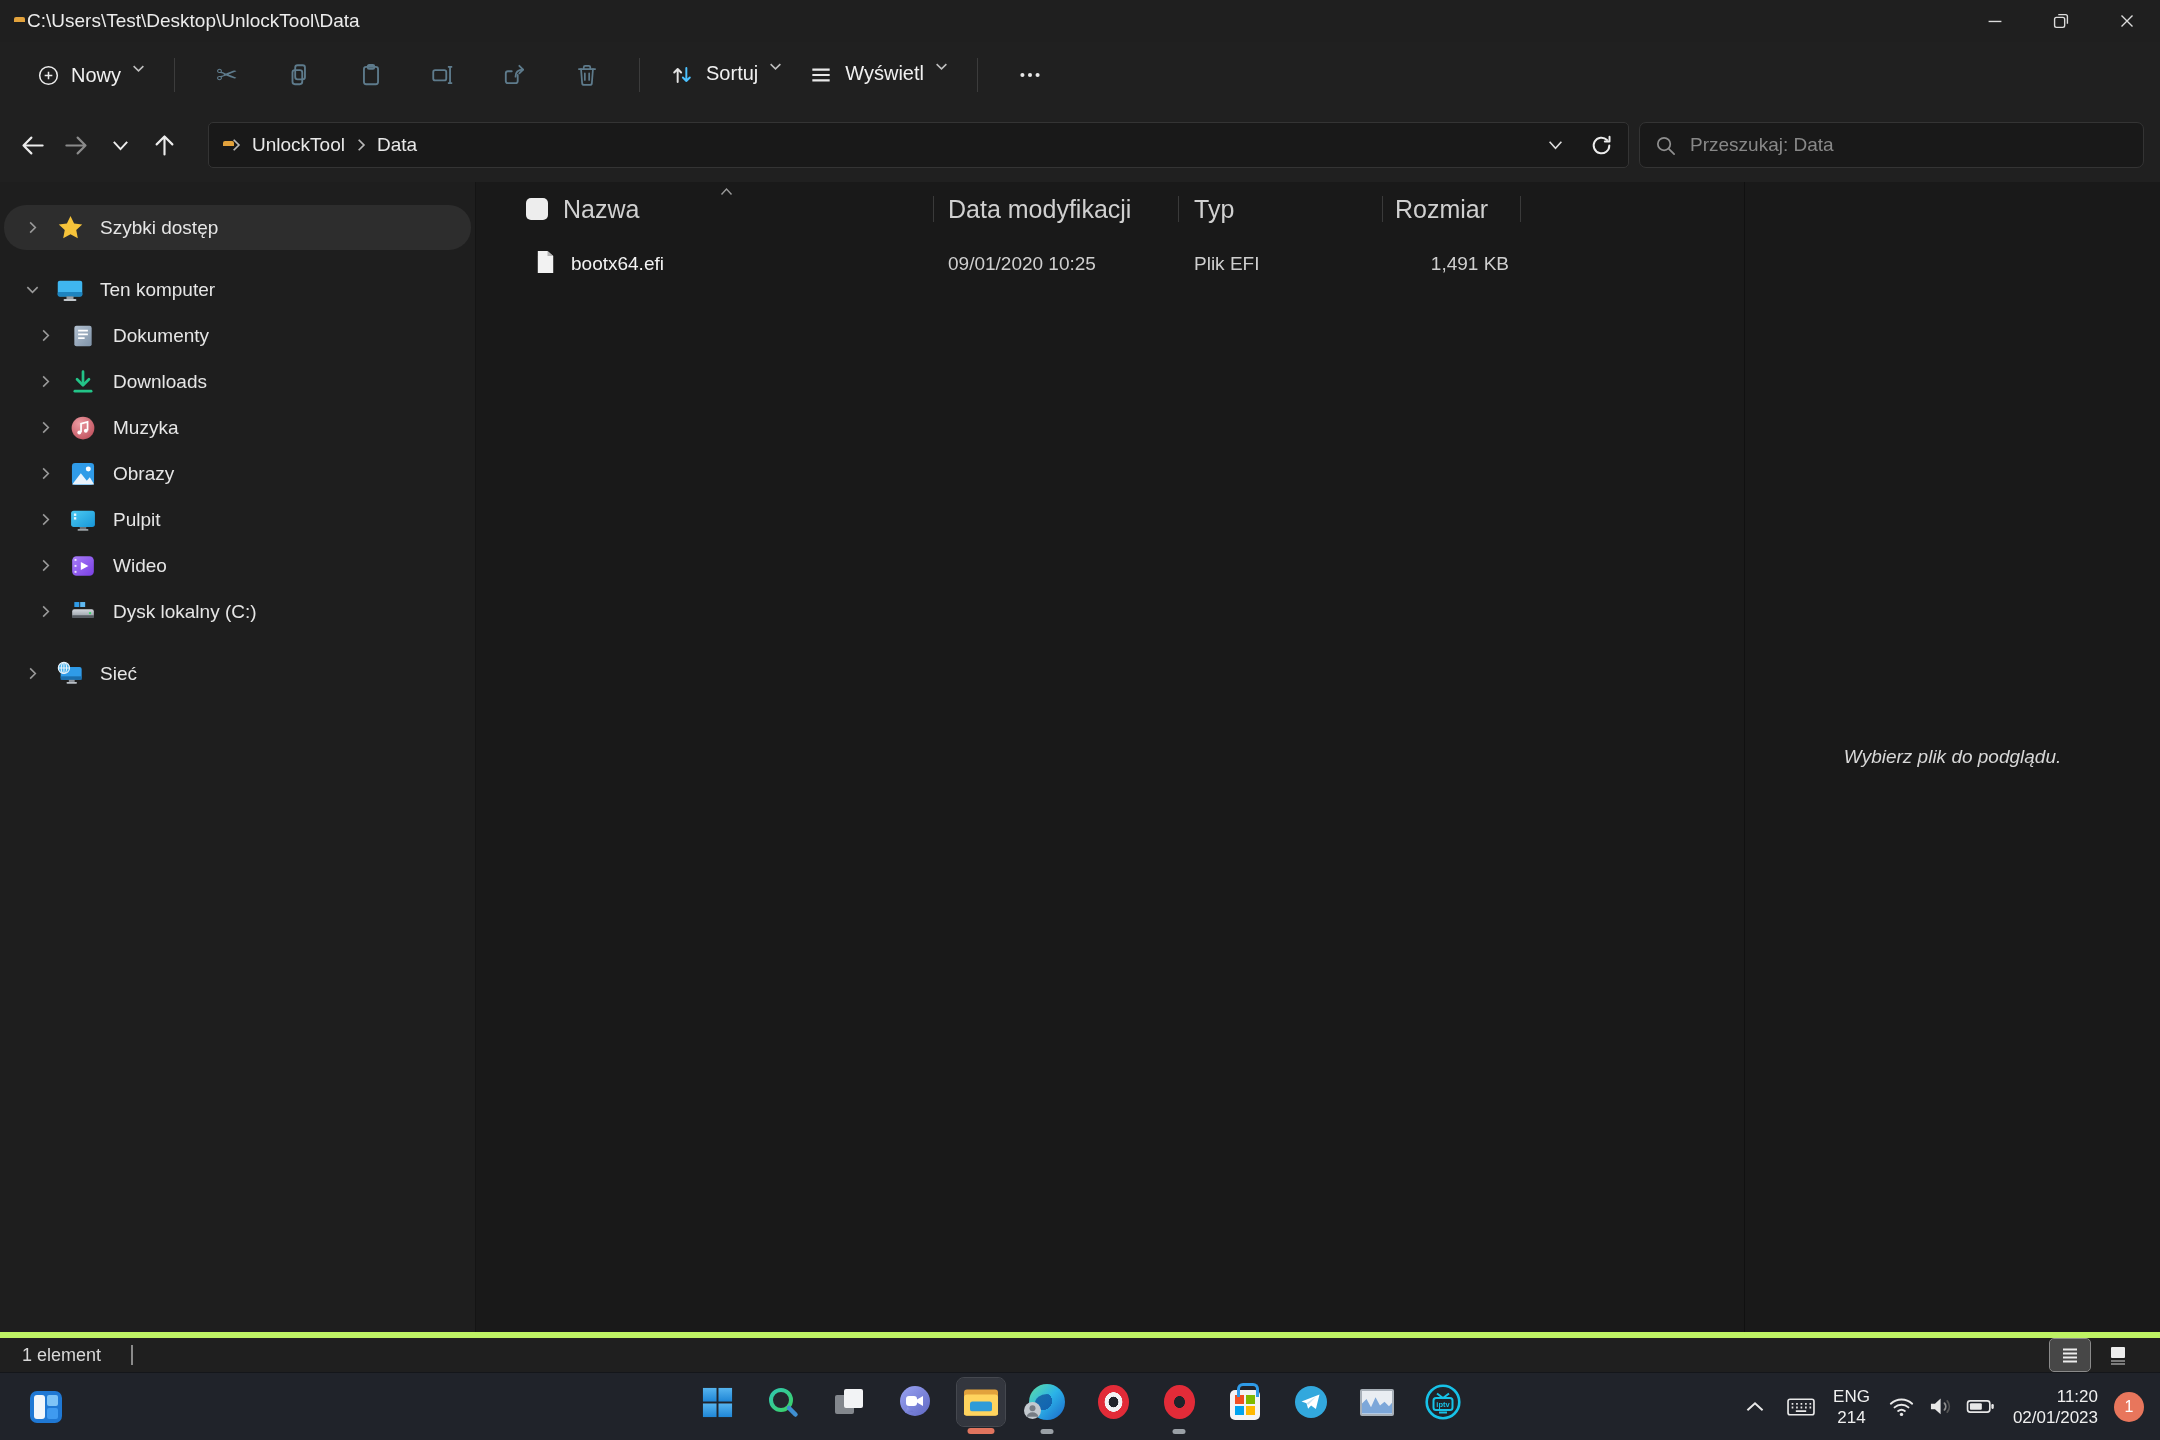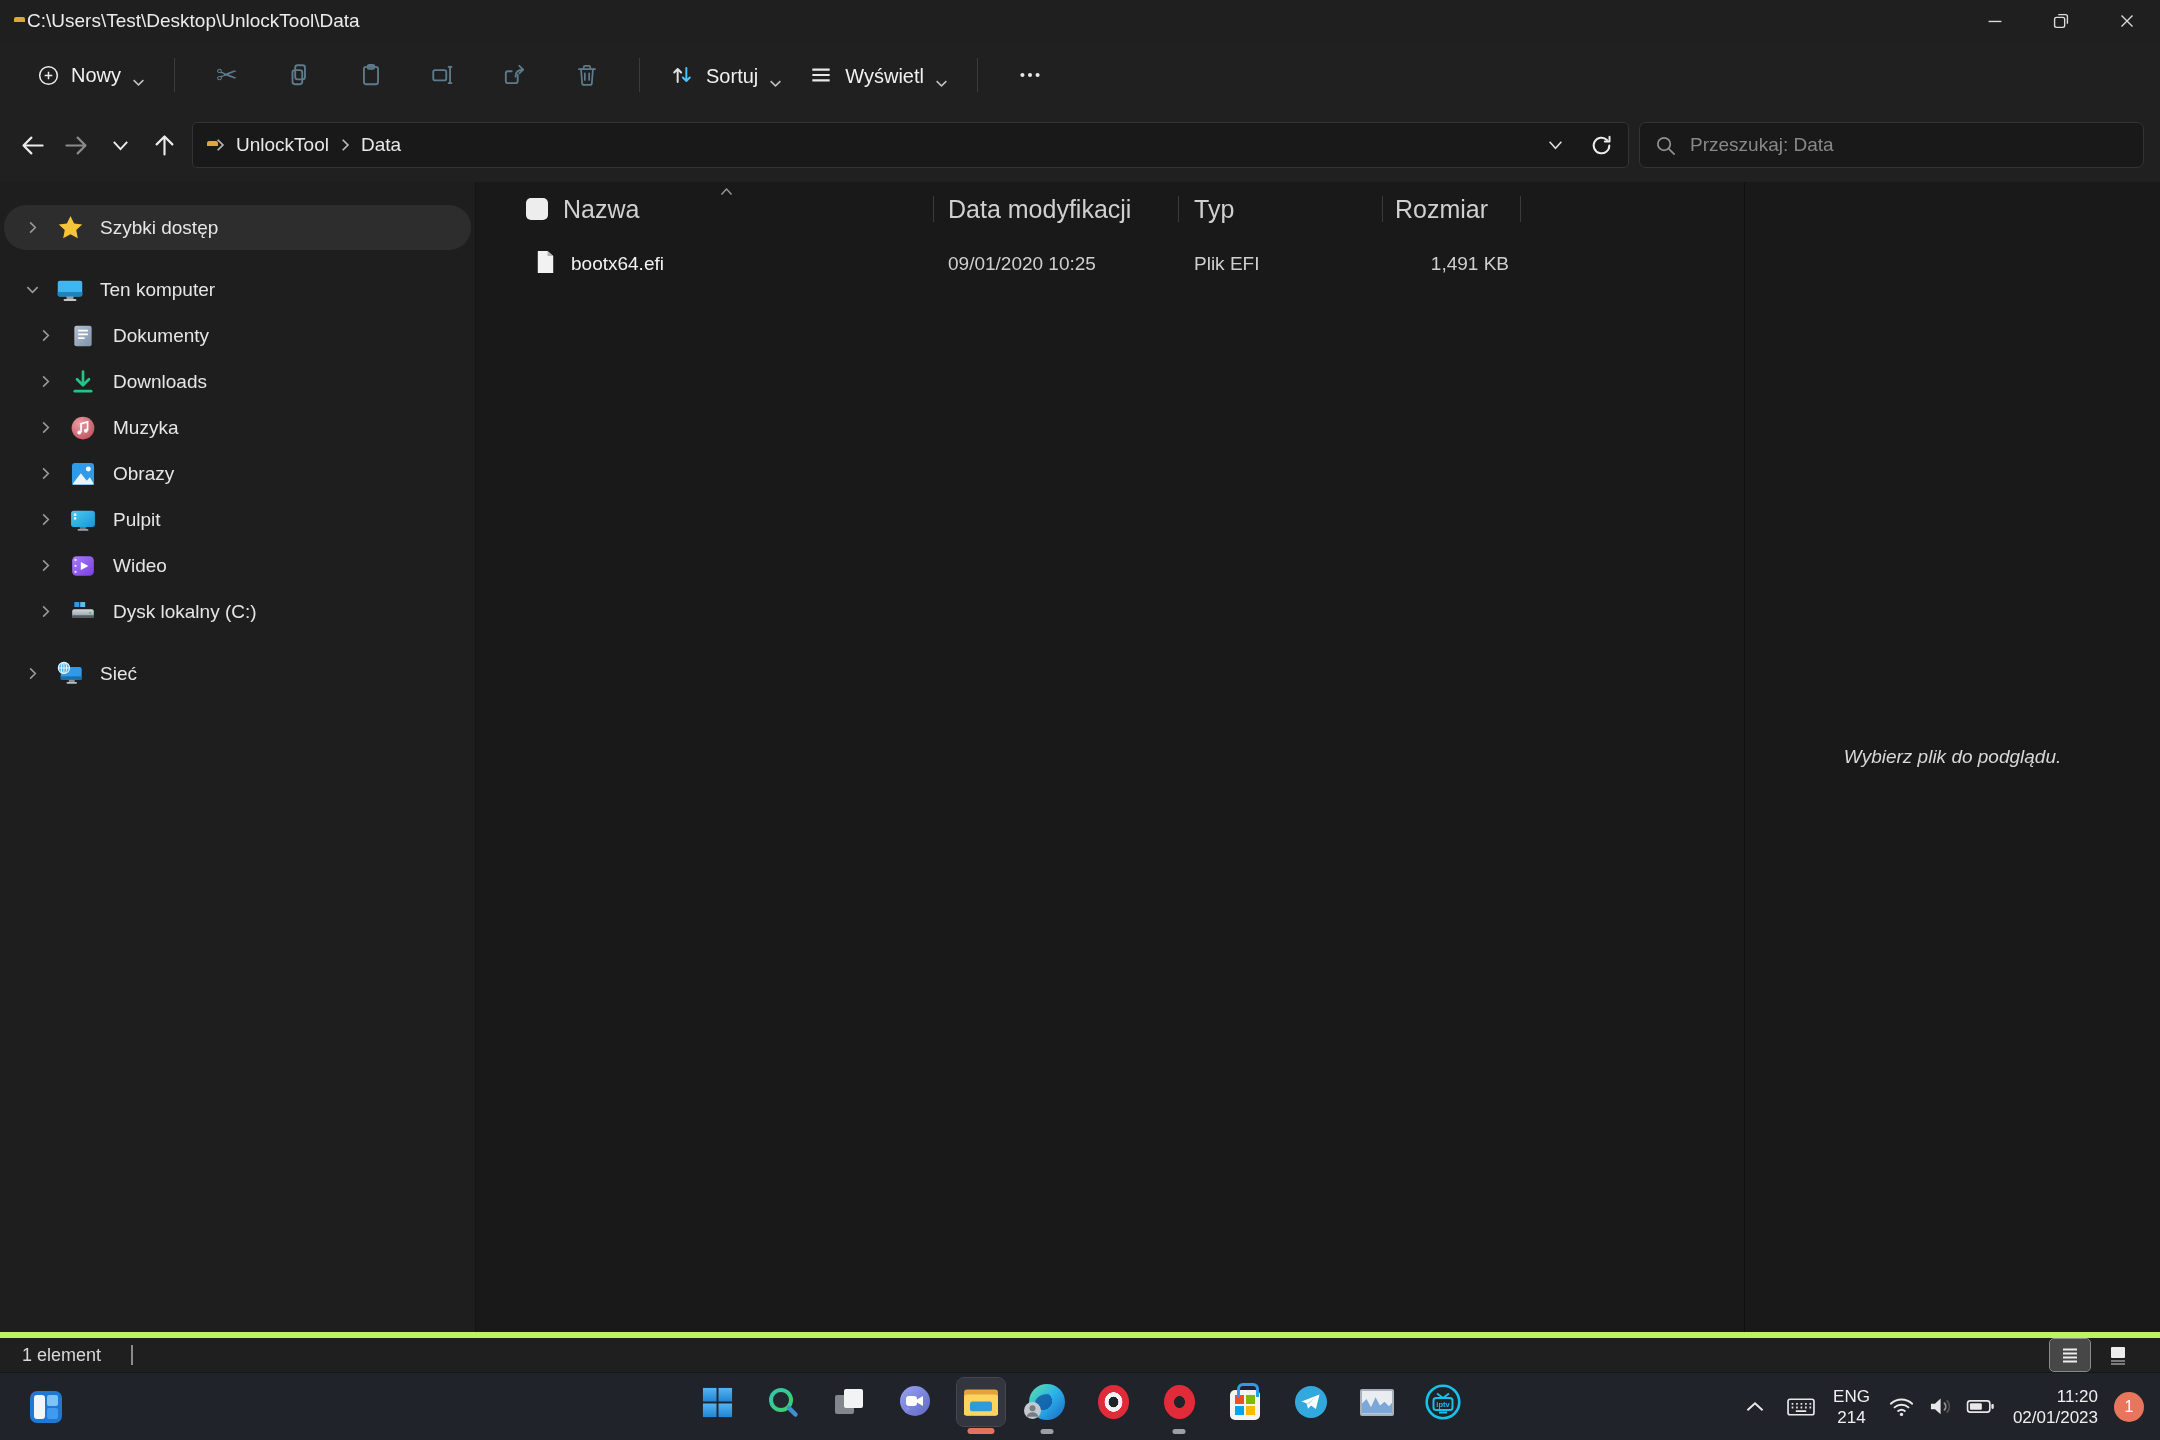--- a/index.html
+++ b/index.html
@@ -14,33 +14,33 @@
     border-radius:2px 3px 3px 3px;}
   .folder::before{content:"";position:absolute;top:-4px;left:0;width:11px;height:5px;
     background:#e2a23c;border-radius:2px 2px 0 0;}
   .title-text{margin-left:13px;font-size:19px;color:#ececec;}
   .win-controls{margin-left:auto;display:flex;height:100%;}
   .win-btn{width:66px;height:100%;display:flex;align-items:center;justify-content:center;}
 
   
   .commandbar{position:absolute;top:42px;left:0;width:100%;height:66px;background:#202020;
     display:flex;align-items:center;padding:0 24px;}
-  .cmd-btn{display:flex;align-items:flex-end;gap:11px;padding:9px 13px;border-radius:6px;
+  .cmd-btn{display:flex;align-items:flex-start;gap:11px;padding:9px 13px;border-radius:6px;
     font-size:20px;color:#f0f0f0;}
   .cmd-icon-btn{width:48px;height:44px;display:flex;align-items:center;justify-content:center;
     border-radius:6px;margin:0 12px;}
   .cmd-sep{width:1px;height:34px;background:#3c3c3c;margin:0 16px;}
   .scissors{font-size:26px;color:#5e7b8c;line-height:1;}
 
   
   .navbar{position:absolute;top:108px;left:0;width:100%;height:74px;background:#202020;
     display:flex;align-items:center;padding:0 16px 0 10px;}
   .nav-btn{width:44px;height:44px;display:flex;align-items:center;justify-content:center;border-radius:6px;}
   .addressbar{flex:1;height:46px;background:#191919;border:1px solid #343434;border-radius:5px;
-    display:flex;align-items:center;padding:0 6px 0 14px;margin:0 10px 0 6px;}
+    display:flex;align-items:center;padding:0 6px 0 14px;margin:0 10px 0 22px;}
   .crumb{font-size:19px;color:#e8e8e8;padding:4px 9px;border-radius:4px;}
   .crumb-sep{display:flex;margin:0 2px;}
   .addr-right{margin-left:auto;display:flex;align-items:center;gap:4px;}
   .addr-btn{width:42px;height:38px;display:flex;align-items:center;justify-content:center;border-radius:4px;}
   .searchbox{width:505px;height:46px;background:#191919;border:1px solid #343434;border-radius:7px;
     display:flex;align-items:center;padding:0 14px;gap:13px;}
   .search-input{flex:1;background:transparent;border:0;outline:0;color:#cfcfcf;font-size:19px;font-family:inherit;}
   .search-input::placeholder{color:#888;}
 
   

